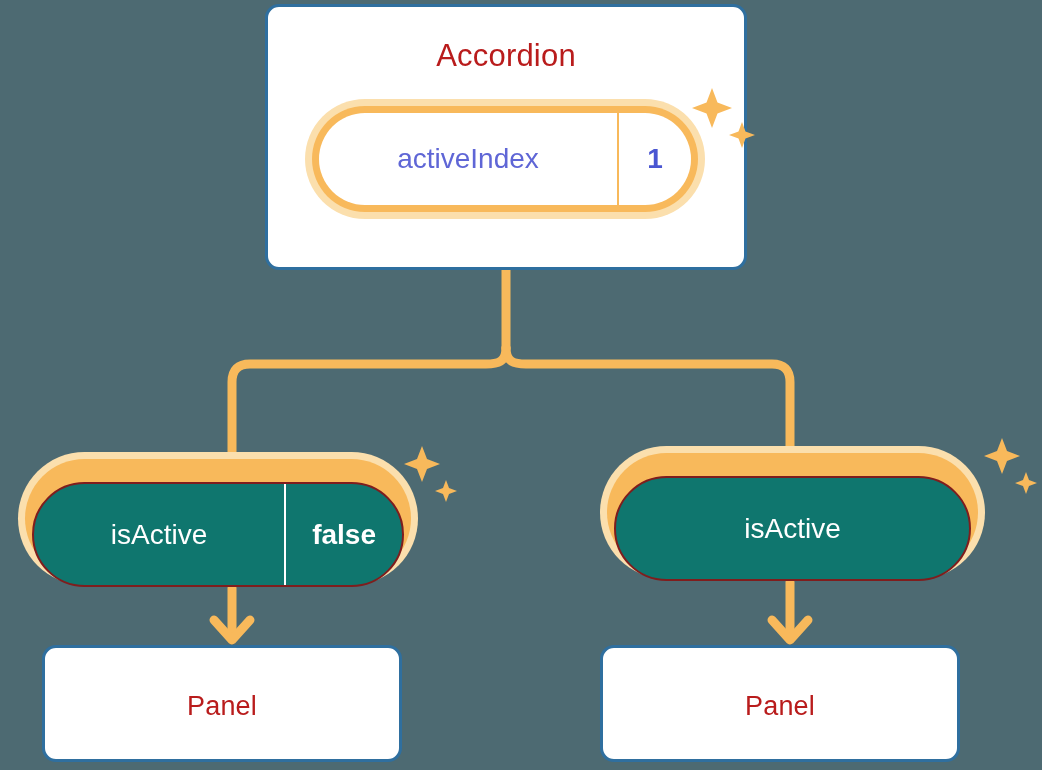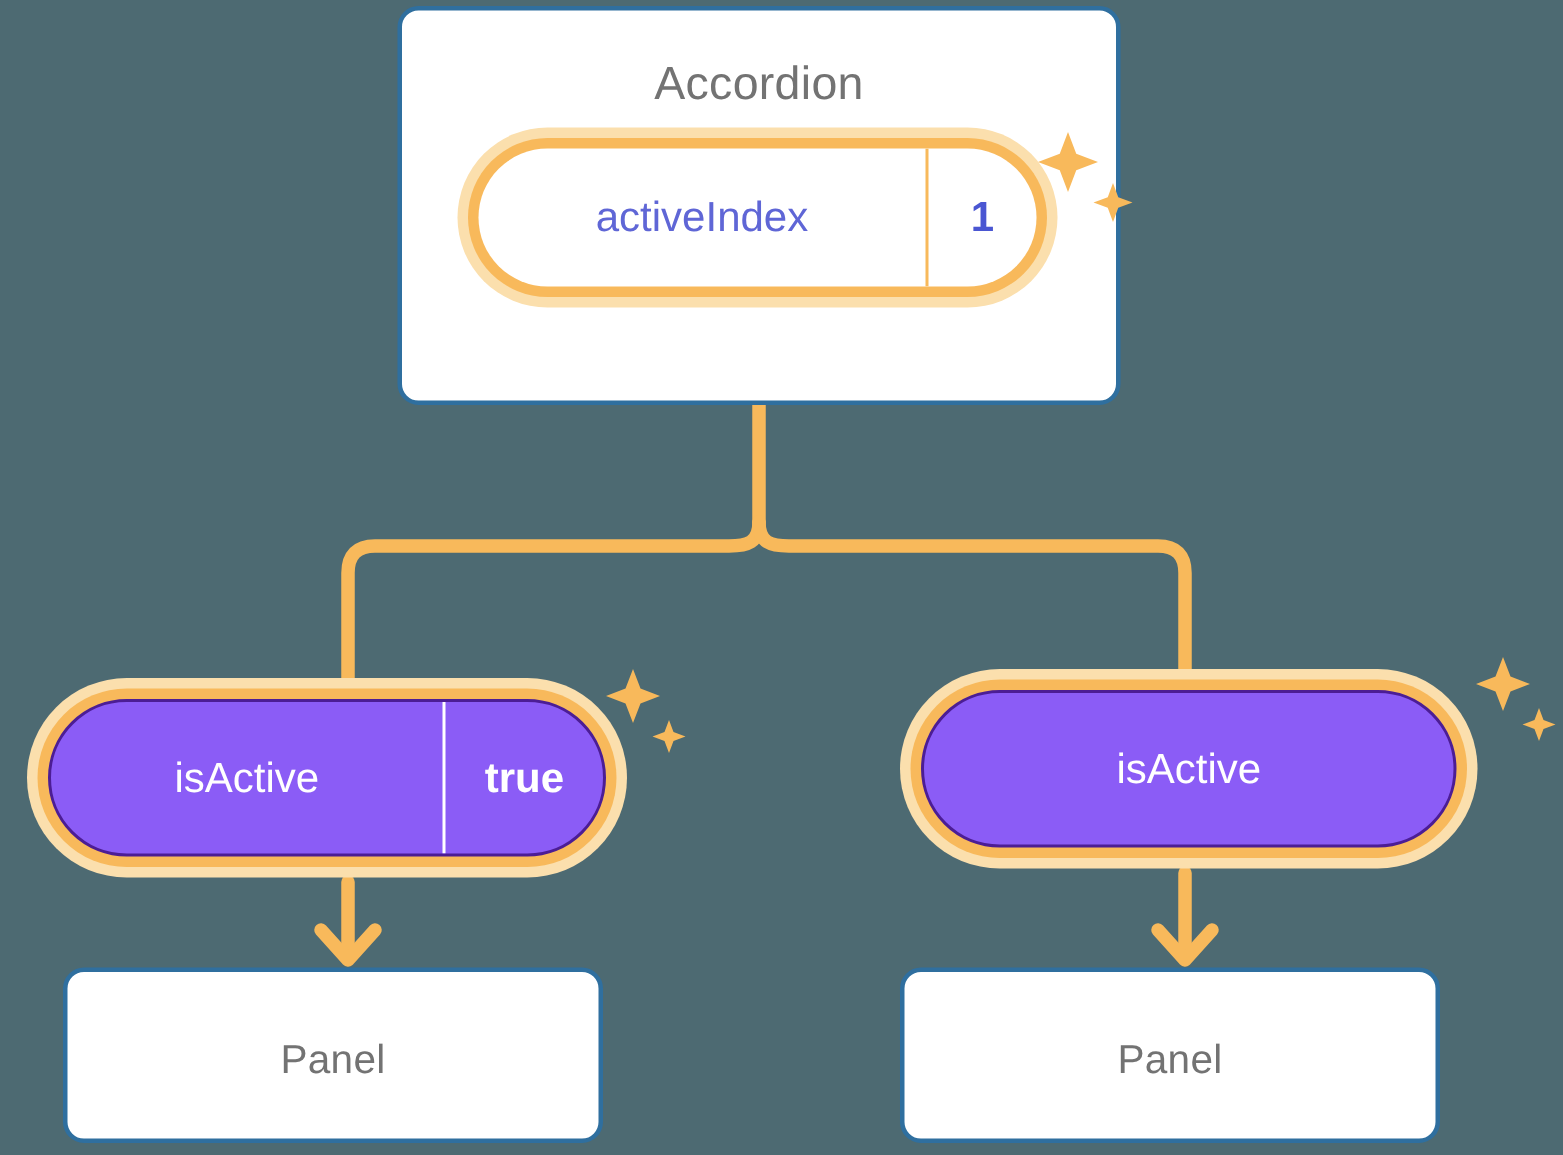--- a/index.html
+++ b/index.html
@@ -17,21 +17,21 @@
 
   
   .card{
     position:absolute;
     background:#ffffff;
     border:3px solid #2f6f9f;
     border-radius:14px;
     box-sizing:border-box;
   }
   .card-title{
-    color:#737373;
+    color:#b91c1c;
     font-size:31px;
     text-align:center;
     letter-spacing:.2px;
   }
 
   
   #root-card{left:265px;top:4px;width:482px;height:266px;}
   #root-card .card-title{margin-top:31px;}
 
   
@@ -73,26 +73,26 @@
     white-space:nowrap;
   }
 
   
   .pill-light .pill-body{background:#ffffff;}
   .pill-light .pill-key{color:#5f66d6;font-size:28px;flex:1 1 auto;padding:0 26px;}
   .pill-light .pill-val{color:#4a56d2;font-size:28px;font-weight:bold;
                         border-left:2px solid #f8b95b;flex:0 0 74px;}
 
   
-  .pill-dark .pill-body{background:#8b5cf6;border:2px solid #4c1d95;}
+  .pill-dark .pill-body{background:#0f766e;border:2px solid #7f1d1d;margin-top:16px;}
   .pill-dark .pill-key{color:#ffffff;font-size:28px;flex:1 1 auto;padding:0 24px;}
   .pill-dark .pill-val{color:#ffffff;font-size:28px;font-weight:bold;
                        border-left:2px solid #ffffff;flex:0 0 auto;padding:0 26px;}
 
-  #pill-root{left:305px;top:85px;width:400px;height:120px;}
+  #pill-root{left:305px;top:99px;width:400px;height:120px;}
   #pill-left{left:18px;top:452px;width:400px;height:133px;}
   #pill-right{left:600px;top:446px;width:385px;height:133px;}
 
   
   .sparkle{position:absolute;pointer-events:none;}
   .sparkle svg{display:block;}
 </style>
 </head>
 <body>
 
@@ -135,21 +135,21 @@
     <svg width="70" height="80" viewBox="0 0 70 80" xmlns="http://www.w3.org/2000/svg">
       <path fill="#f8b95b" d="M22,4 L27.5,18.5 L42,24 L27.5,29.5 L22,44 L16.5,29.5 L2,24 L16.5,18.5 Z"></path>
       <path fill="#f8b95b" d="M52,38 L55.5,47.5 L65,51 L55.5,54.5 L52,64 L48.5,54.5 L39,51 L48.5,47.5 Z"></path>
     </svg>
   </div>
 
   <div class="pill-wrap pill-dark" id="pill-left">
     <div class="pill-ring">
       <div class="pill-body">
         <span class="pill-key">isActive</span>
-        <span class="pill-val">true</span>
+        <span class="pill-val">false</span>
       </div>
     </div>
   </div>
 
   <div class="sparkle" style="left:400px;top:440px;">
     <svg width="60" height="80" viewBox="0 0 60 80" xmlns="http://www.w3.org/2000/svg">
       <path fill="#f8b95b" d="M22,6 L27,19 L40,24 L27,29 L22,42 L17,29 L4,24 L17,19 Z"></path>
       <path fill="#f8b95b" d="M46,40 L49,48 L57,51 L49,54 L46,62 L43,54 L35,51 L43,48 Z"></path>
     </svg>
   </div>

